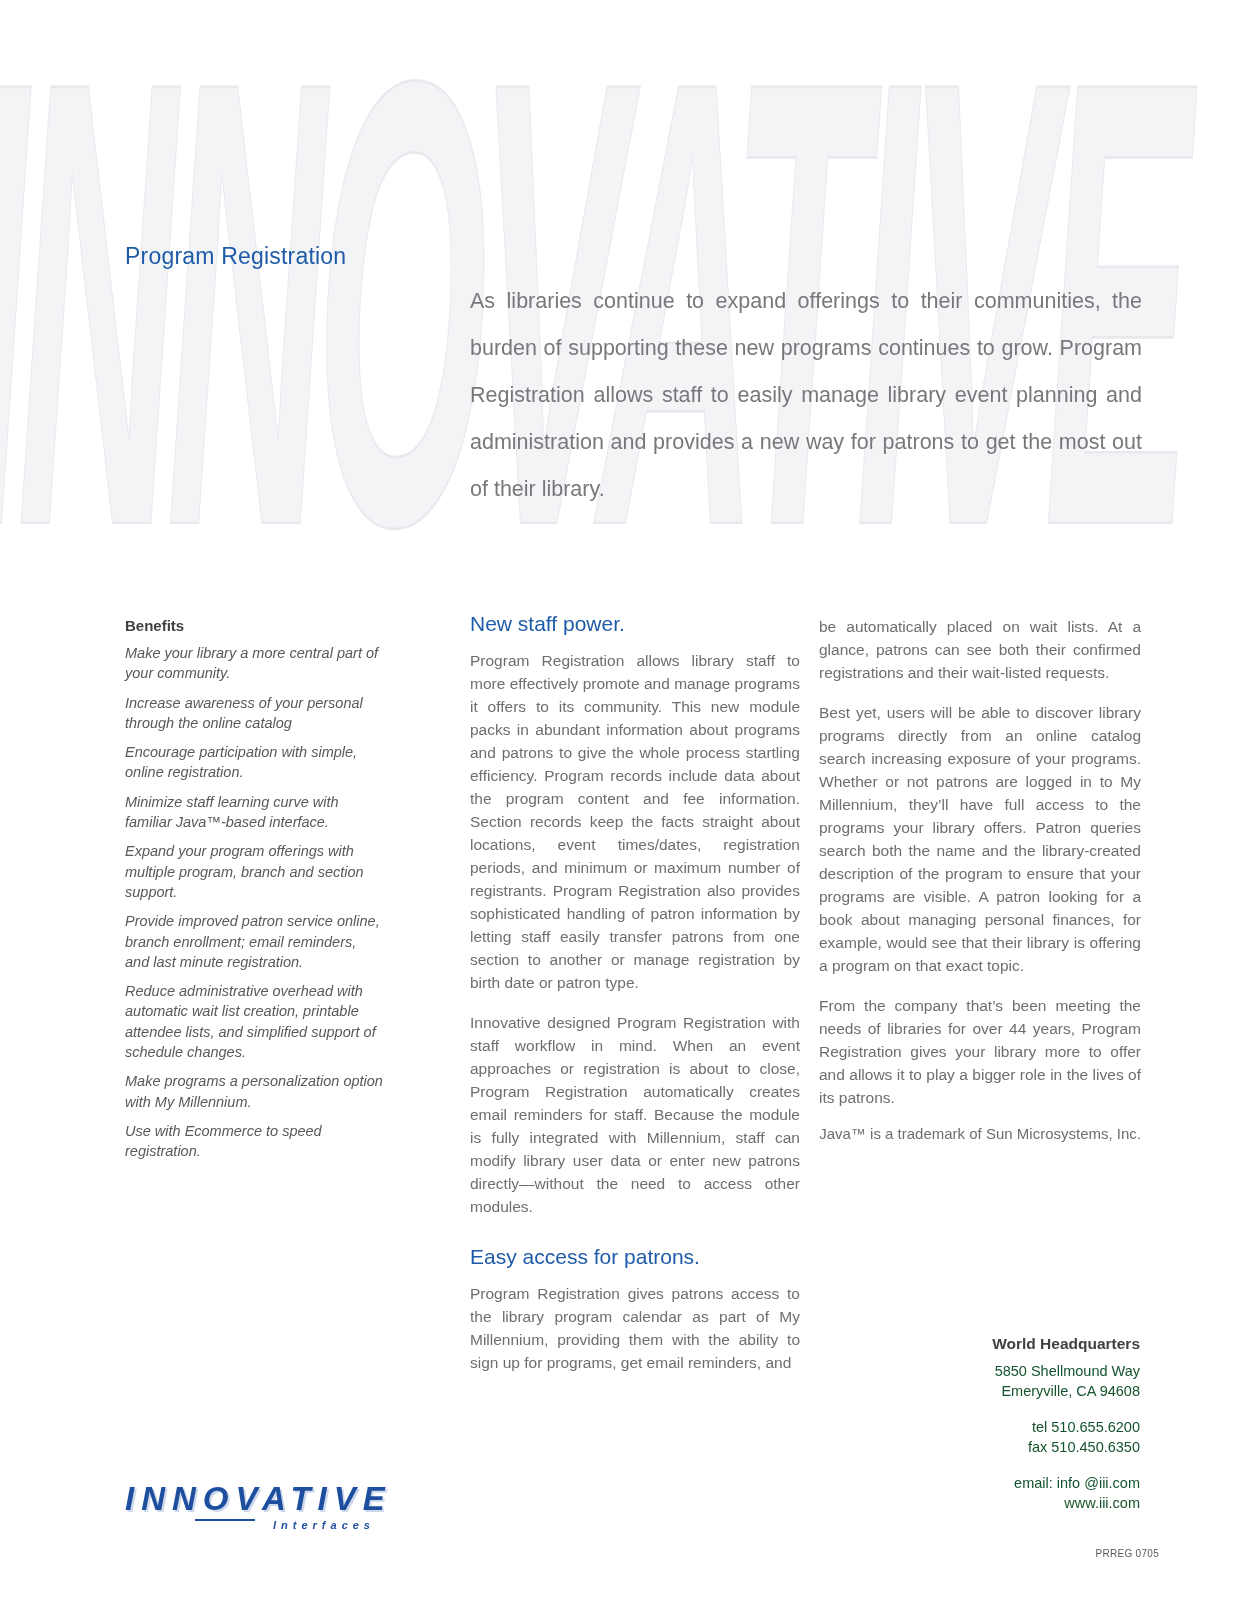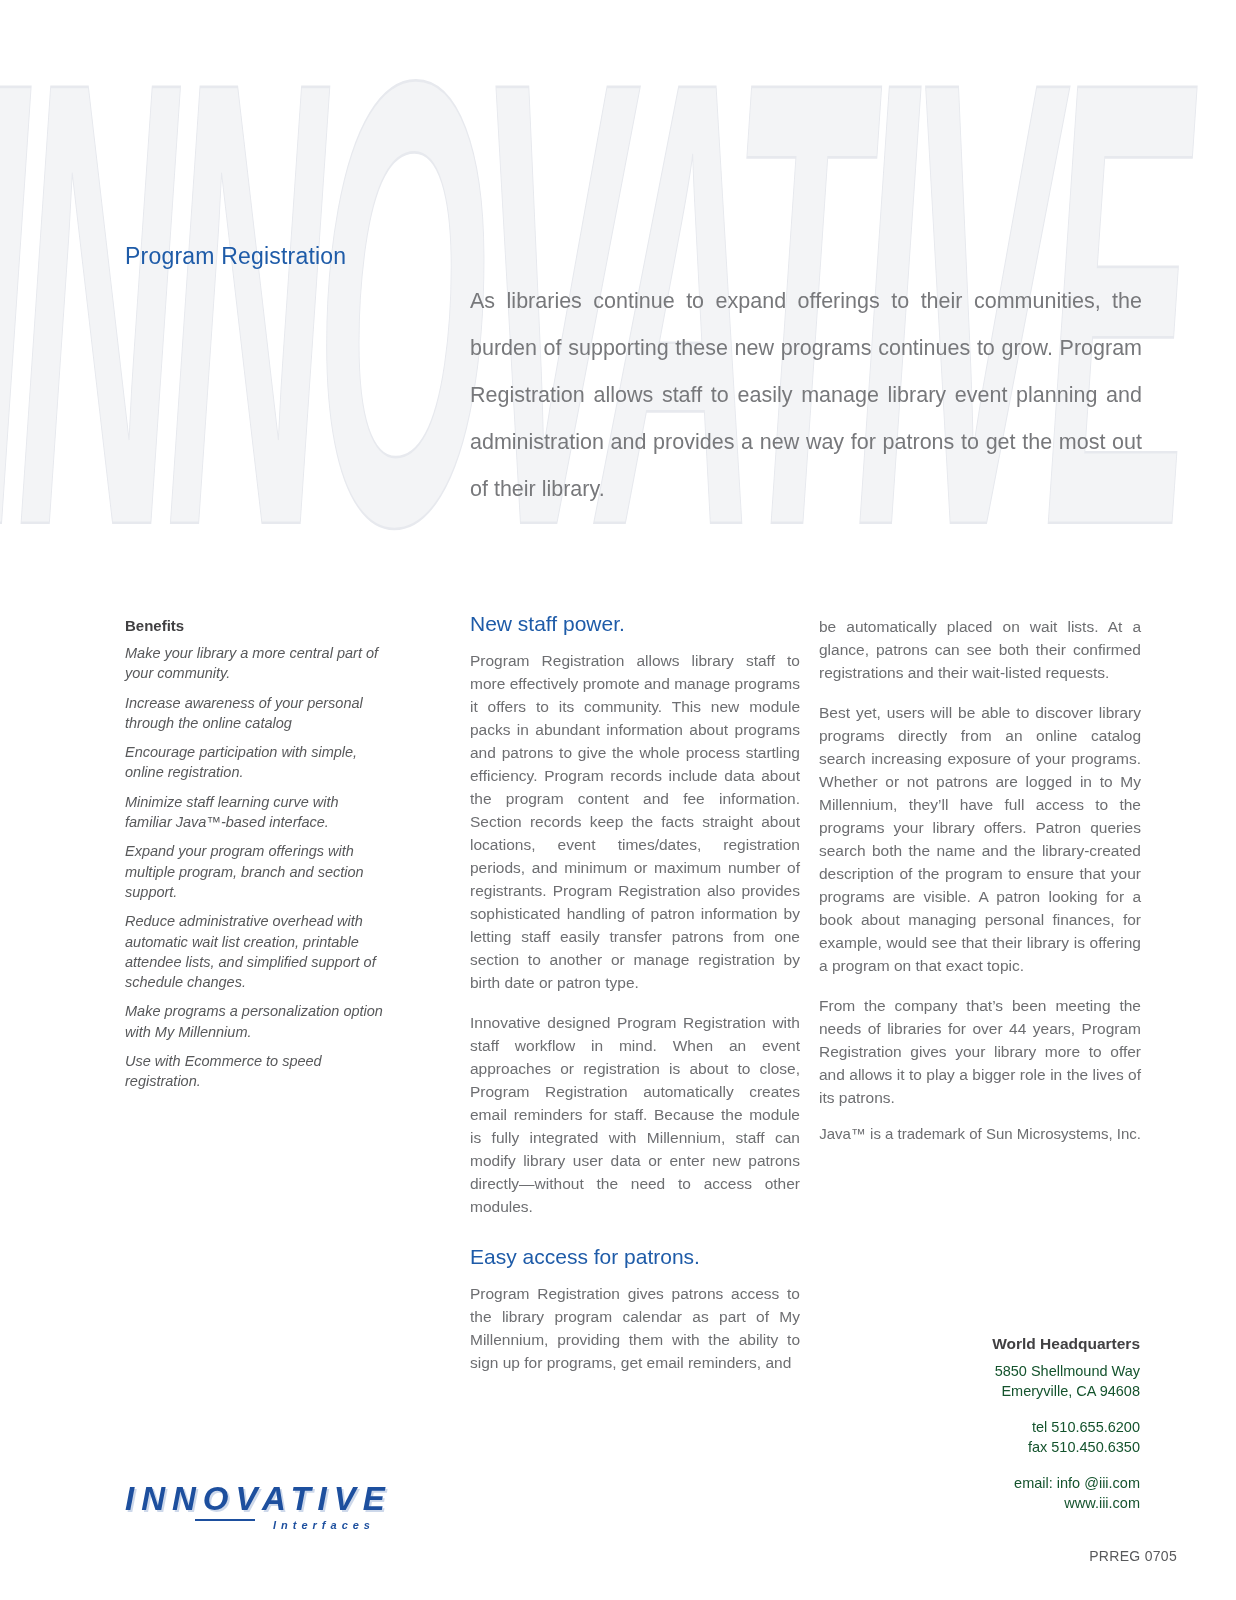--- a/index.html
+++ b/index.html
@@ -72,42 +72,43 @@
   }
   .logo-subrow {
     display:flex; gap:18px; margin-top:1px; margin-left:70px;
   }
   .logo-line { flex:1; height:2px; background:#1d4f9e; }
   .logo-sub {
     font-size:11px; font-weight:bold; font-style:italic;
     letter-spacing:5px; color:#1d4f9e;
   }
   .doc-code {
-    position:absolute; right:59px; top:1548px;
-    font-size:14px; color:#58595b; letter-spacing:0.3px;
+    position:absolute; right:77px; top:1548px;
+    font-size:10px; color:#58595b; letter-spacing:0.3px;
   }
 </style>
 </head>
 <body>
 
 <div class="page">
 
   <div class="watermark">INNOVATIVE</div>
 
   <h1 class="doc-title">Program Registration</h1>
 
   <p class="intro">As libraries continue to expand offerings to their communities, the burden of supporting these new programs continues to grow.  Program Registration allows staff to easily manage library event planning and administration and provides a new way for patrons to get the most out of their library.</p>
 
   <aside class="benefits">
     <h3>Benefits</h3>
     <p>Make your library a more central part of your community.</p>
     <p>Increase awareness of your personal through the online catalog</p>
     <p>Encourage participation with simple, online registration.</p>
     <p>Minimize staff learning curve with familiar Java™-based interface.</p>
     <p>Expand your program offerings with multiple program, branch and section support.</p>
+    <p>Provide improved patron service online, branch enrollment; email reminders, and last minute registration.</p>
     <p>Reduce administrative overhead with automatic wait list creation, printable attendee lists, and simplified support of schedule changes.</p>
     <p>Make programs a personalization option with My Millennium.</p>
     <p>Use with Ecommerce to speed registration.</p>
   </aside>
 
   <section class="col col-mid">
     <h2>New staff power.</h2>
     <p>Program Registration allows library staff to more effectively promote and manage programs it offers to its community.  This new module packs in abundant information about programs and patrons to give the whole process startling efficiency. Program records include data about the program content and fee information. Section records keep the facts straight about locations, event times/dates, registration periods, and minimum or maximum number of registrants. Program Registration also provides sophisticated handling of patron information by letting staff easily transfer patrons from one section to another or manage registration by birth date or patron type.</p>
     <p>Innovative designed Program Registration with staff workflow in mind. When an event approaches or registration is about to close, Program Registration automatically creates email reminders for staff. Because the module is fully integrated with Millennium, staff can modify library user data or enter new patrons directly—without the need to access other modules.</p>
     <h2 class="second">Easy access for patrons.</h2>

